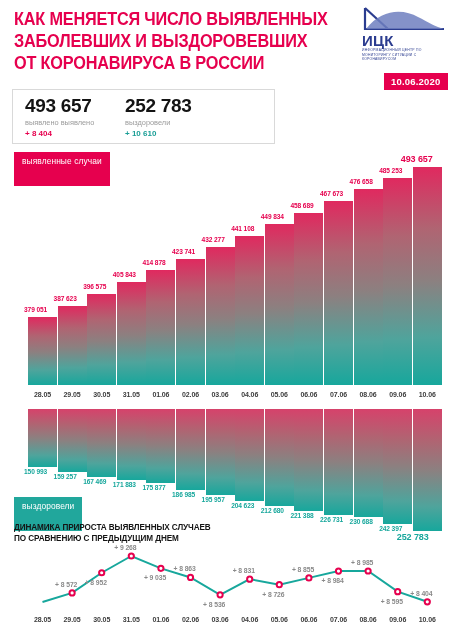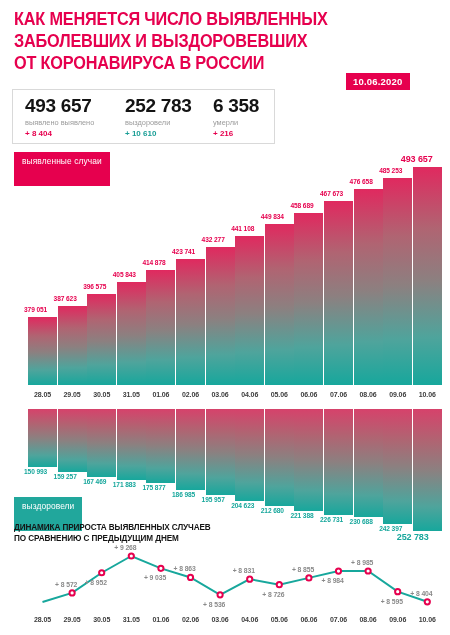--- a/index.html
+++ b/index.html
@@ -30,21 +30,21 @@
     position:absolute; left:0; top:26px;
     font-family:"Liberation Sans Narrow","Liberation Sans",sans-serif;
     font-weight:bold; font-size:15px; color:#2b3c8f; letter-spacing:0.3px;
   }
   #logo-sub {
     position:absolute; left:0; top:42px; width:84px;
     font-size:3.4px; line-height:4.6px; color:#2b3c8f;
     letter-spacing:0.25px; text-transform:uppercase;
   }
   #date-badge {
-    position:absolute; left:346px; top:73px;
+    position:absolute; left:384px; top:73px;
     background:#e6004e; color:#fff;
     font-size:9.5px; font-weight:bold;
     padding:3px 7px 3px 7px; letter-spacing:0.2px;
   }
 
   
   #stats {
     position:absolute; left:12px; top:89px; width:263px; height:55px;
     border:1px solid #d9d9d9; background:#fff;
     display:flex; align-items:flex-start;
@@ -117,39 +117,43 @@
 </head>
 <body>
 
 <div id="header">
   <div id="title">
     <div>КАК МЕНЯЕТСЯ ЧИСЛО ВЫЯВЛЕННЫХ</div>
     <div>ЗАБОЛЕВШИХ И ВЫЗДОРОВЕВШИХ</div>
     <div>ОТ КОРОНАВИРУСА В РОССИИ</div>
   </div>
 
+  <div id="logo">
+    <svg id="logo-mark" viewBox="0 0 84 26">
+      <path d="M3 2 L3 23 L82 23" fill="none" stroke="#2b3c8f" stroke-width="2.2"></path>
+      <path d="M3 2 L26 23" fill="none" stroke="#2b3c8f" stroke-width="2.2"></path>
+      <path d="M4 23 C 20 2, 42 3, 56 11 C 66 16, 74 21, 82 23 Z" fill="#6f7fc0" opacity="0.85"></path>
+    </svg>
+    <div id="logo-word">ИЦК</div>
+    <div id="logo-sub">ИНФОРМАЦИОННЫЙ ЦЕНТР ПО МОНИТОРИНГУ СИТУАЦИИ С КОРОНАВИРУСОМ</div>
+  </div>
 
   <div id="date-badge">10.06.2020</div>
 </div>
 
 <div id="stats">
   <div class="stat s1">
     <div class="stat-num">493 657</div>
     <div class="stat-lbl">выявлено выявлено</div>
     <div class="stat-delta d-pink">+ 8 404</div>
   </div>
   <div class="stat s2">
     <div class="stat-num">252 783</div>
     <div class="stat-lbl">выздоровели</div>
     <div class="stat-delta d-teal">+ 10 610</div>
-  </div>
-  <div class="stat s3">
-    <div class="stat-num">6 358</div>
-    <div class="stat-lbl">умерли</div>
-    <div class="stat-delta d-pink">+ 216</div>
   </div>
 </div>
 
 <div class="badge" id="badge-cases">выявленные случаи</div>
 <div class="badge" id="badge-recov">выздоровели</div>
 
 <div id="chart">
     <div class="col" style="left: 28px; top: 0px; height: 370px;">
       <div class="bar-top" style="height: 68px; bottom: 135px;"></div>
       <div class="lbl-top" style="top: 156px;">379 051</div>

